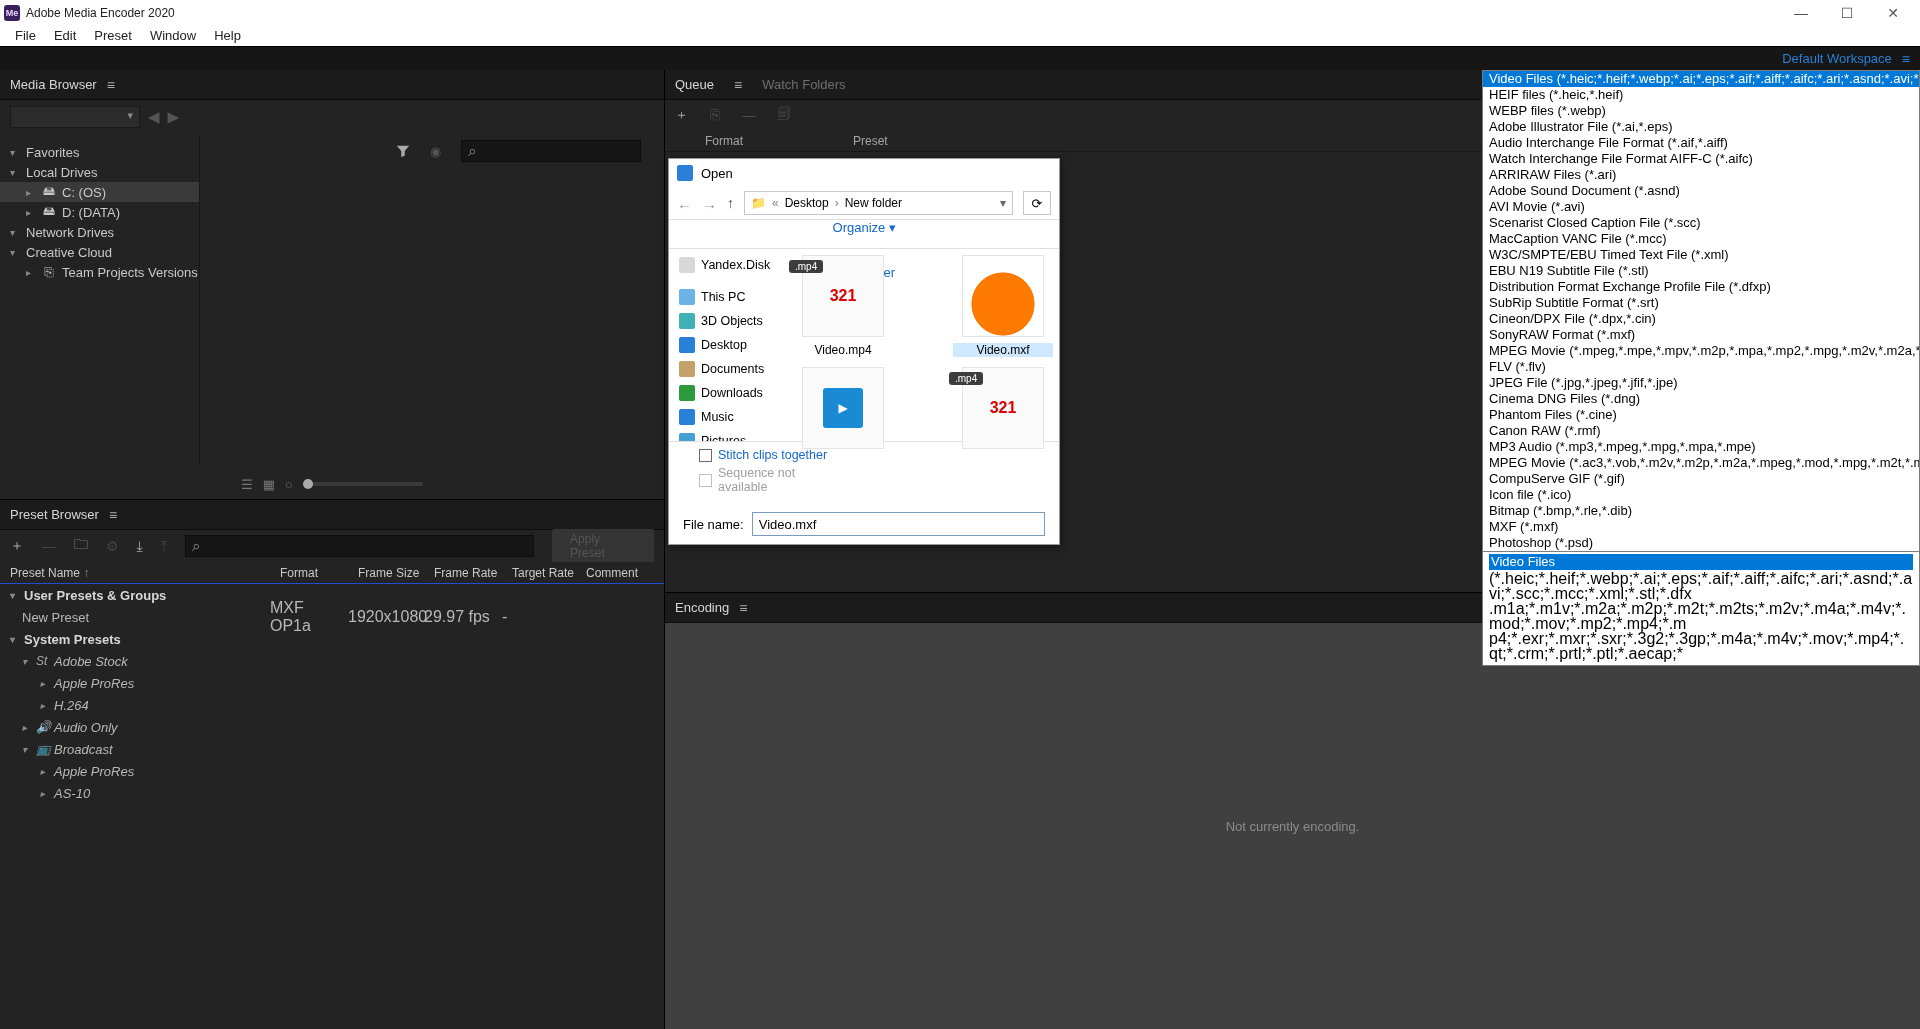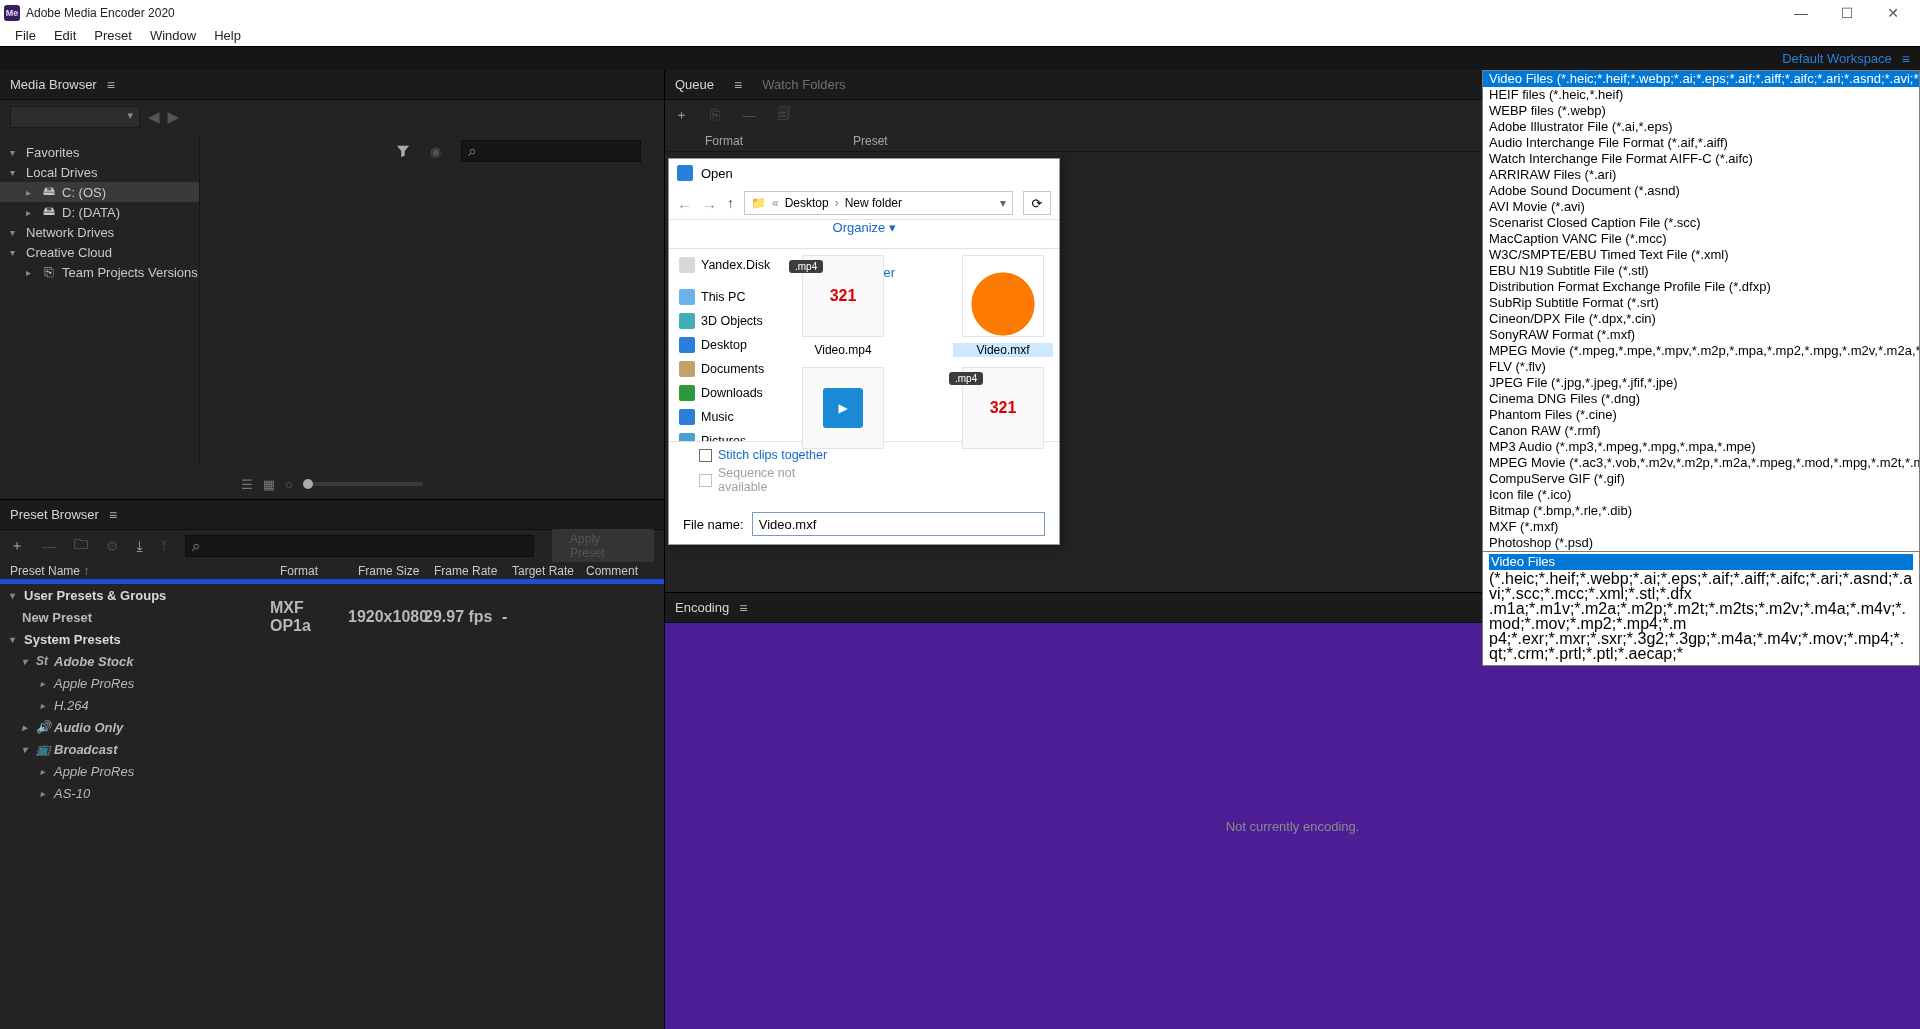--- a/index.html
+++ b/index.html
@@ -55,47 +55,47 @@
 .mb-footer .slider::before { content: ""; position: absolute; left: 0; top: -3px; width: 10px; height: 10px; background: #aaa; border-radius: 50%; }
 
 
 .preset-browser { flex: 1; display: flex; flex-direction: column; }
 .pb-toolbar { height: 32px; background: #232323; display: flex; align-items: center; padding: 0 10px; gap: 18px; }
 .pb-toolbar .ticon { color: #aaa; font-size: 14px; }
 .pb-toolbar .ticon.dim { color: #444; }
 .pb-toolbar .search { width: 360px; height: 22px; background: #161616; border: 1px solid #0d0d0d; padding-left: 6px; color: #888; display: flex; align-items: center; }
 .pb-toolbar .search::before { content: "⌕"; margin-right: 4px; font-size: 15px; }
 .pb-toolbar .apply { margin-left: auto; background: #343434; color: #555; padding: 3px 18px; border-radius: 2px; font-size: 12px; }
-.pb-cols { height: 22px; background: #232323; display: flex; align-items: center; padding: 0 10px; gap: 0; color: #c9c9c9; font-size: 12px; border-bottom: 5px solid #1d4ed8; }
+.pb-cols { height: 22px; background: #232323; display: flex; align-items: center; padding: 0 10px; gap: 0; color: #c9c9c9; font-size: 12px; border-bottom: 1px solid #1d4ed8; }
 .pb-cols .c { overflow: hidden; }
 .c-name { width: 270px; } .c-format { width: 78px; } .c-fs { width: 76px; } .c-fr { width: 78px; } .c-tr { width: 74px; } .c-cm { width: 60px; }
 .pb-tree { flex: 1; overflow: auto; background: #232323; }
 .pb-row { display: flex; align-items: center; height: 22px; padding-left: 10px; color: #b8b8b8; font-size: 13px; }
 .pb-row.bold { color: #d8d8d8; font-weight: 600; }
 .pb-row.italic { font-style: italic; }
 .pb-row .tw { width: 14px; color: #888; font-size: 10px; }
 .pb-row .ic { width: 18px; font-size: 12px; color: #aaa; }
 .pb-row .nm { flex: 0 0 auto; }
-.pb-row.l1 { padding-left: 22px; font-weight: bold; }
+.pb-row.l1 { padding-left: 22px; }
 .pb-row.l2 { padding-left: 40px; }
 .pb-row .cell { font-size: 16px; }
 
 
 .queue { flex: 0 0 523px; display: flex; flex-direction: column; border-bottom: 1px solid #000; position: relative; }
 .queue-tabs { height: 30px; background: #1b1b1b; display: flex; align-items: center; gap: 20px; padding: 0 10px; border-bottom: 1px solid #0d0d0d; }
 .queue-tabs .tab { color: #d6d6d6; font-size: 13px; }
 .queue-tabs .tab.inactive { color: #6e6e6e; }
 .queue-tabs .burger { color: #aaa; font-size: 14px; }
 .queue-tools { height: 30px; background: #232323; display: flex; align-items: center; padding: 0 10px; gap: 22px; color: #aaa; }
 .queue-cols { height: 22px; background: #232323; display: flex; align-items: center; padding-left: 40px; gap: 110px; color: #a5a5a5; font-size: 12px; border-bottom: 1px solid #171717; }
 .queue-body { flex: 1; background: #232323; }
 
 
 .encoding { flex: 1; display: flex; flex-direction: column; }
-.encoding .body { flex: 1; display: flex; align-items: center; justify-content: center; color: #8b8b8b; font-size: 13px; background: #4c1d95; }
+.encoding .body { flex: 1; display: flex; align-items: center; justify-content: center; color: #8b8b8b; font-size: 13px; background: #404040; }
 
 
 .open-dlg { position: absolute; top: 88px; left: 3px; width: 392px; background: #fff; color: #000; border: 1px solid #9a9a9a; box-shadow: 2px 2px 8px rgba(0,0,0,.4); z-index: 30; }
 .open-dlg .dlg-title { height: 28px; display: flex; align-items: center; padding: 0 8px; gap: 8px; font-size: 13px; }
 .open-dlg .dlg-title .dicon { width: 16px; height: 16px; background: #2a7fd8; border-radius: 2px; }
 .open-dlg .nav { height: 32px; display: flex; align-items: center; gap: 10px; padding: 0 8px; }
 .open-dlg .nav .ar { color: #999; font-size: 15px; }
 .open-dlg .nav .up { color: #444; font-size: 14px; }
 .open-dlg .nav .path { flex: 1; height: 24px; border: 1px solid #c7c7c7; display: flex; align-items: center; padding: 0 6px; gap: 6px; font-size: 12px; }
 .open-dlg .nav .path .sep { color: #888; }

